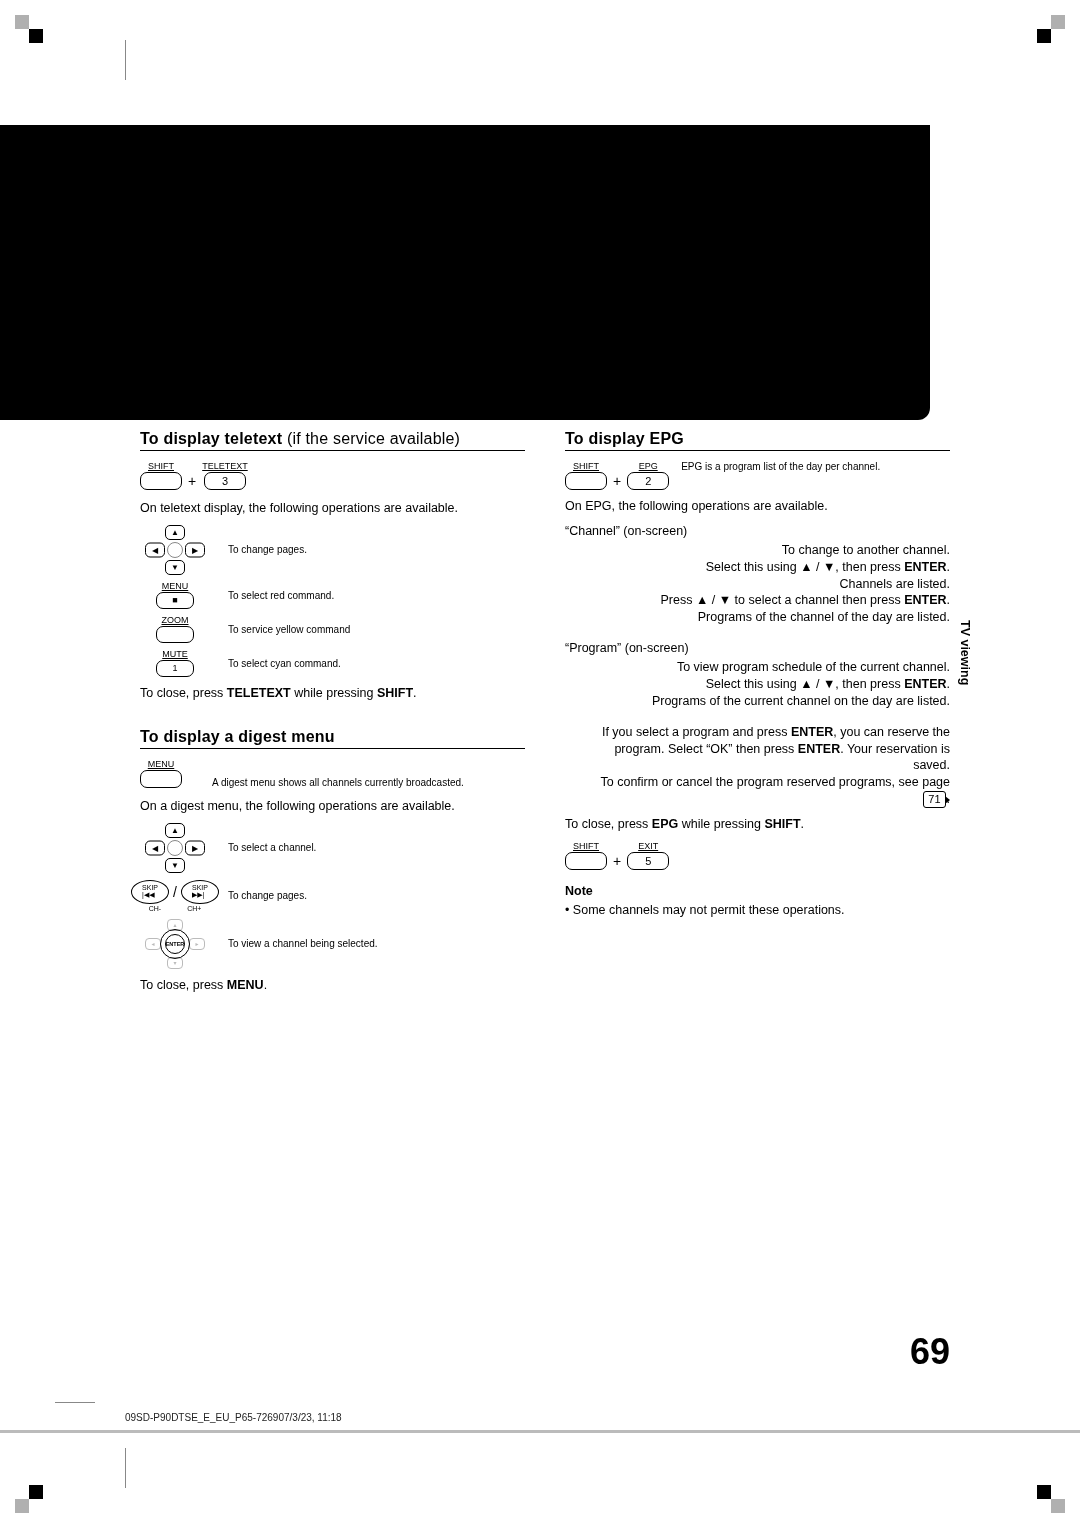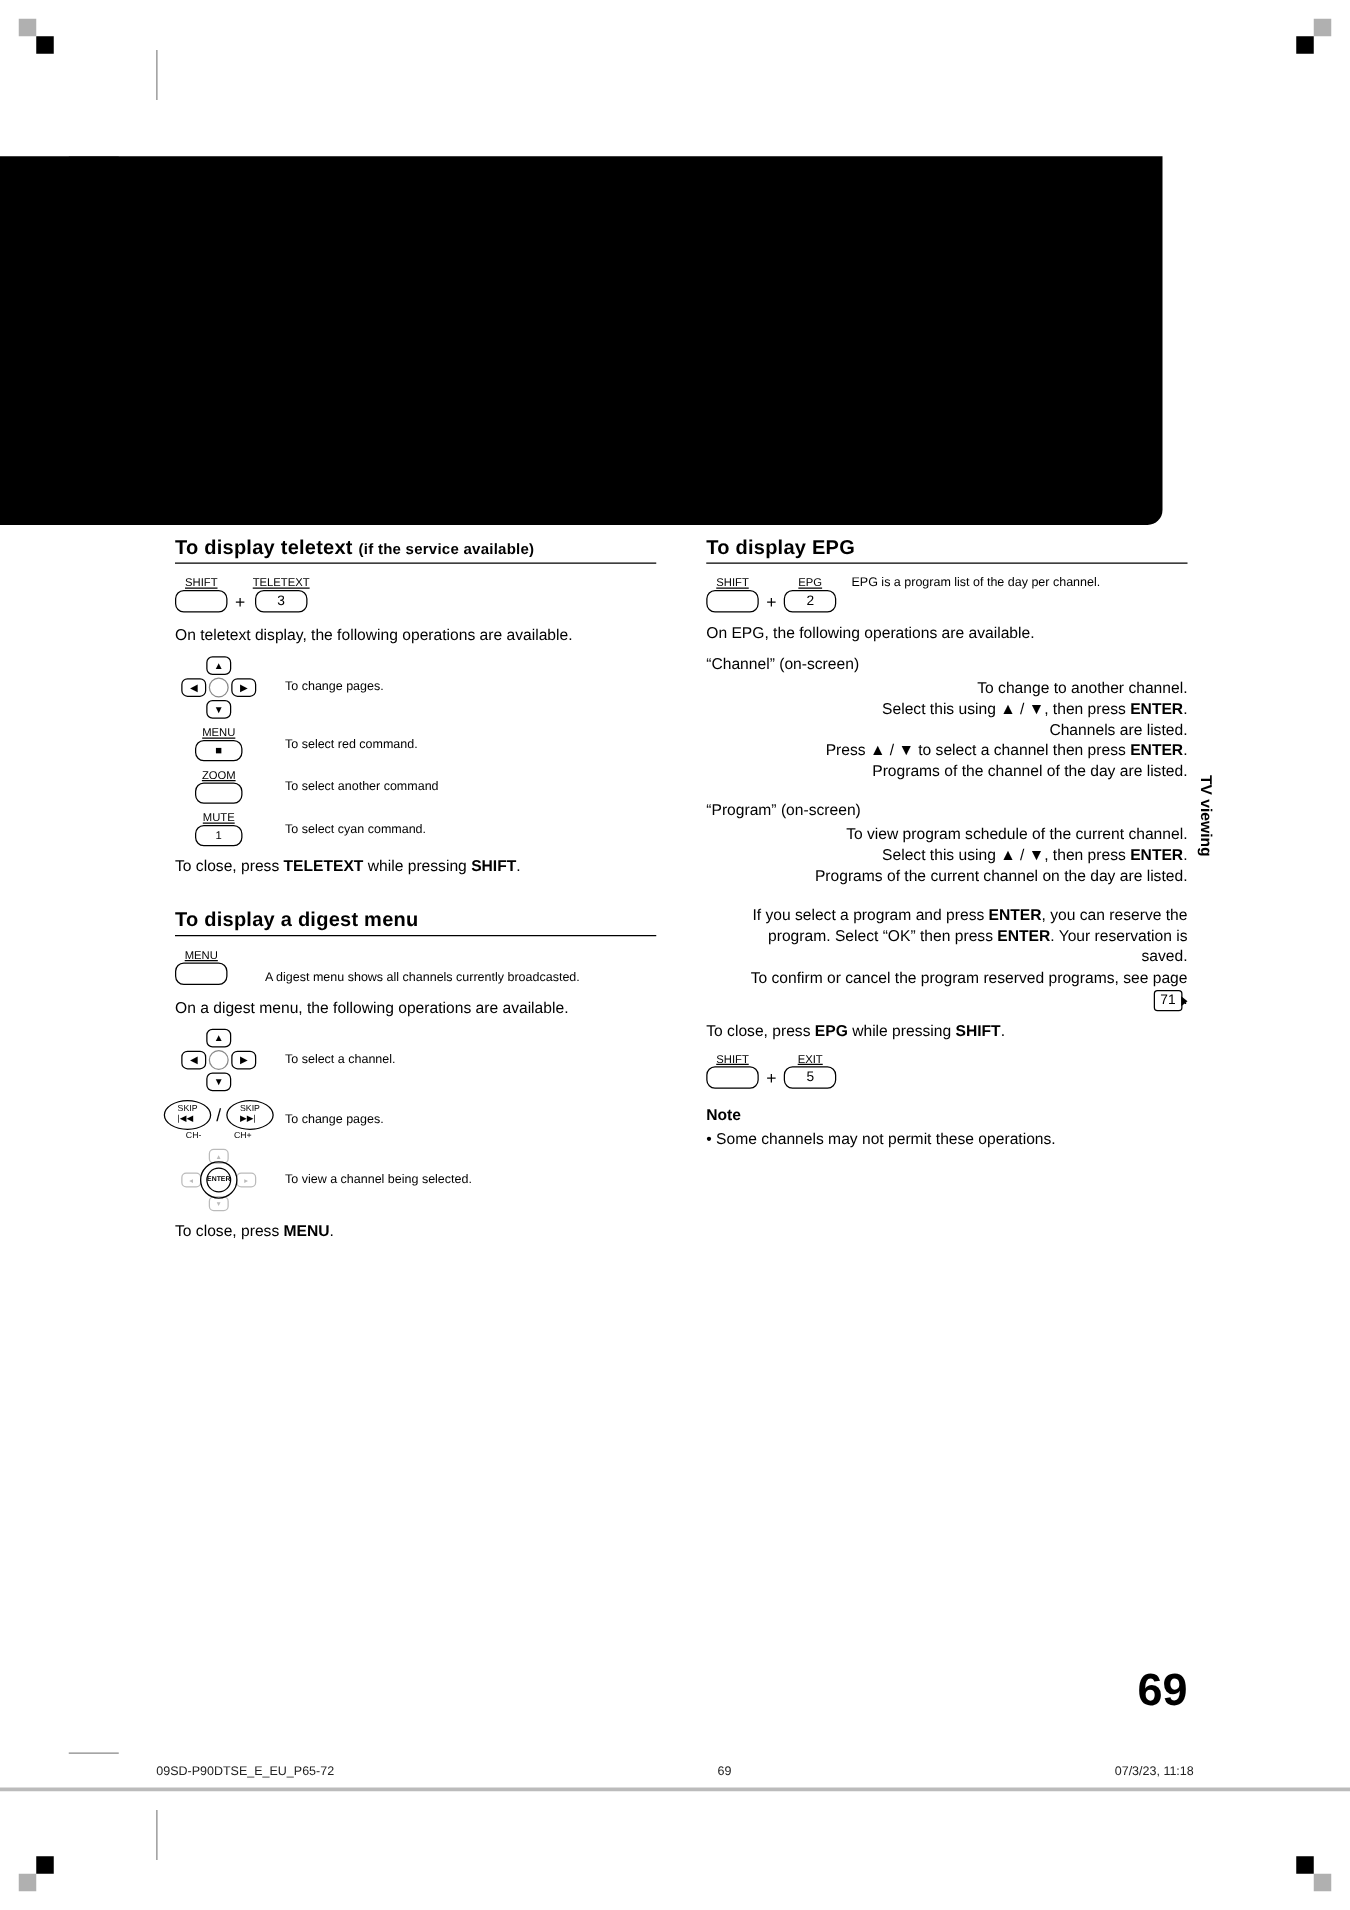--- a/index.html
+++ b/index.html
@@ -55,22 +55,22 @@
   }
   .section-title {
     font-weight: bold;
     font-size: 16px;
     border-bottom: 1.5px solid #000;
     padding-bottom: 2px;
     margin-bottom: 10px;
     letter-spacing: 0.2px;
   }
   .section-title .sub {
-    font-weight: bold;
-    font-size: 12px;
+    font-weight: normal;
+    font-size: 16px;
   }
   .keycombo {
     display: flex;
     align-items: flex-end;
     gap: 6px;
     margin-bottom: 10px;
   }
   .key {
     display: flex;
     flex-direction: column;
@@ -236,21 +236,21 @@
     font-size: 36px;
     font-weight: bold;
   }
 
   .footer {
     position: absolute;
     bottom: 105px;
     left: 125px;
     right: 125px;
     display: flex;
-    justify-content: space-between;
+    justify-content: flex-start;
     font-size: 10px;
     color: #222;
   }
   .footer-bar {
     position:absolute;
     bottom: 95px;
     left: 0;
     right: 0;
     height: 3px;
     background: #bbb;
@@ -349,21 +349,21 @@
       </div>
       <div class="op-desc">To select red command.</div>
     </div>
 
 
     <div class="op-row">
       <div class="op-icon">
         <span class="label">ZOOM</span>
         <span class="btn-rect"></span>
       </div>
-      <div class="op-desc">To select another command</div>
+      <div class="op-desc">To service yellow command</div>
     </div>
 
     <div class="op-row">
       <div class="op-icon">
         <span class="label">MUTE</span>
         <span class="btn-rect">1</span>
       </div>
       <div class="op-desc">To select cyan command.</div>
     </div>
 

